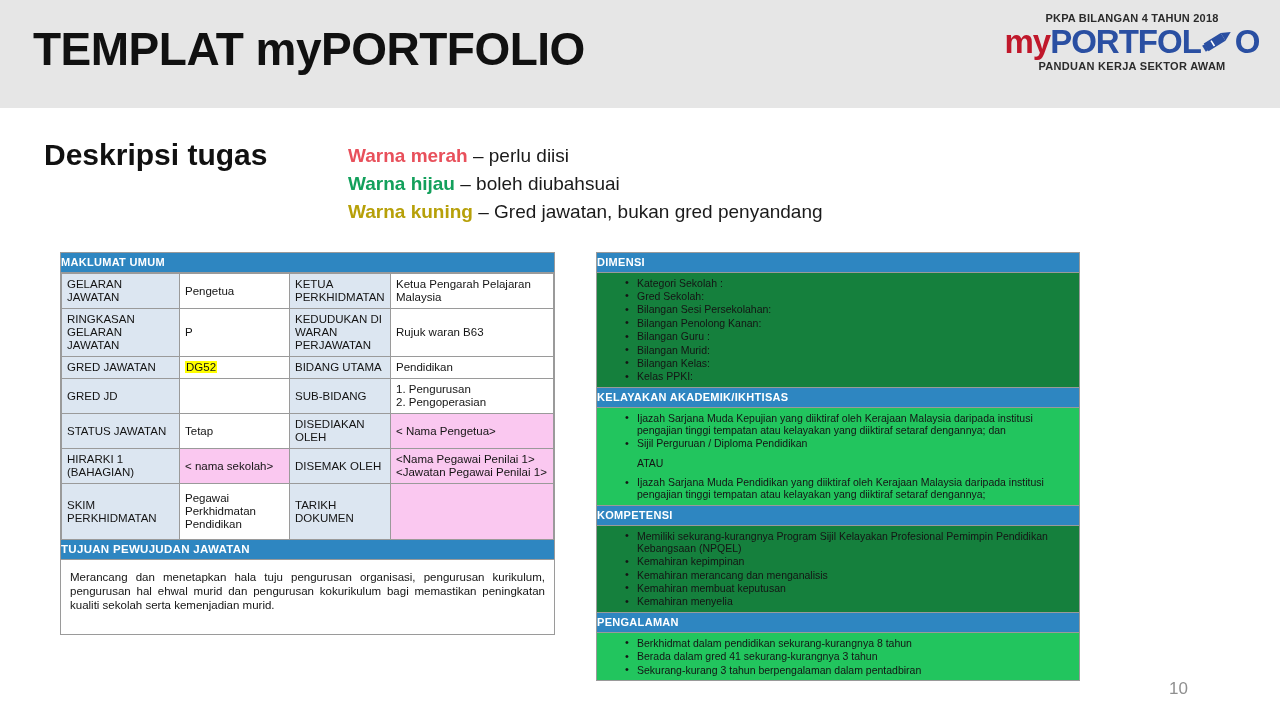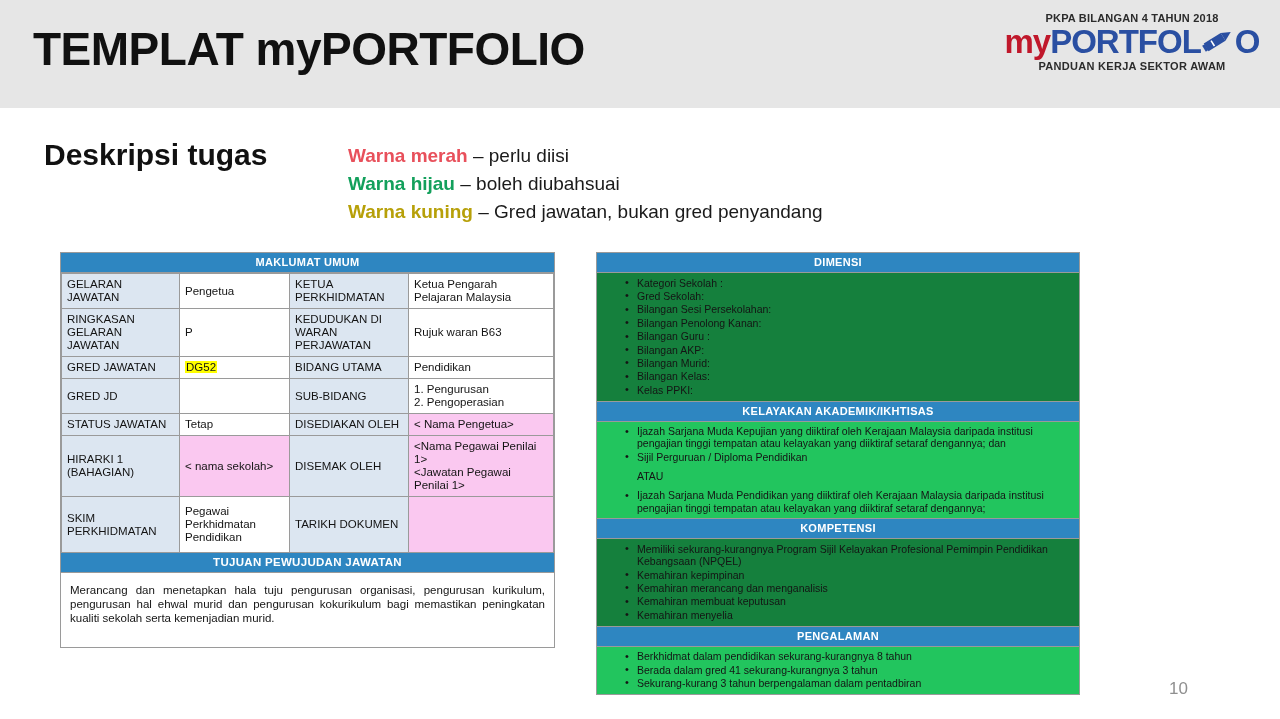--- a/index.html
+++ b/index.html
@@ -54,35 +54,35 @@
   .legend-row { font-size:19px; line-height:28px; color:#1a1a1a; white-space:nowrap; }
   .legend-word { font-weight:bold; }
   .lw-red    { color:#e8505b; }
   .lw-green  { color:#13a05c; }
   .lw-yellow { color:#b7a009; }
 
   
   .doc-table { position:absolute; border:1px solid #9a9a9a; background:#ffffff; }
   .band {
     background:#2e86c1; color:#ffffff; font-weight:bold;
-    text-align:center; font-size:11px; letter-spacing:0.3px;
+    font-size:11px; letter-spacing:0.3px;
     padding:3px 0 4px; border-bottom:1px solid #9a9a9a;
   }
 
   
   #left-table { left:60px; top:252px; width:495px; }
   #left-grid { display:table; width:100%; border-collapse:collapse; }
   .lrow { display:table-row; }
   .lcell {
     display:table-cell; vertical-align:middle;
     border:1px solid #9a9a9a; font-size:11.5px; color:#141414;
     padding:4px 5px; line-height:13px;
   }
   .lcell.lbl { background:#dce6f1; width:118px; }
-  .lcell.lbl3 { background:#dce6f1; width:119px; }
+  .lcell.lbl3 { background:#dce6f1; width:101px; }
   .lcell.val { background:#ffffff; width:110px; }
   .lcell.val4 { background:#ffffff; }
   .pink { background:#fac8f0 !important; }
   .hl-yellow { background:#ffff00; padding:0 1px; }
   #tujuan-band { font-size:11.5px; }
   #tujuan-text {
     padding:10px 9px 22px 9px; font-size:11.5px; color:#141414;
     text-align:justify; line-height:14px;
   }
 
@@ -203,21 +203,20 @@
 
 <div id="right-table" class="doc-table">
     <div class="band">DIMENSI</div>
     <div class="sec-body green">
       <ul class="blist">
         <li class="bullet">Kategori Sekolah :</li>
         <li class="bullet">Gred Sekolah:</li>
         <li class="bullet">Bilangan Sesi Persekolahan:</li>
         <li class="bullet">Bilangan Penolong Kanan:</li>
         <li class="bullet">Bilangan Guru :</li>
-        <li class="bullet">Bilangan AKP:</li>
         <li class="bullet">Bilangan Murid:</li>
         <li class="bullet">Bilangan Kelas:</li>
         <li class="bullet">Kelas PPKI:</li>
       </ul>
     </div>
     <div class="band">KELAYAKAN AKADEMIK/IKHTISAS</div>
     <div class="sec-body white">
       <ul class="blist">
         <li class="bullet">Ijazah Sarjana Muda Kepujian yang diiktiraf oleh Kerajaan Malaysia daripada institusi pengajian tinggi tempatan atau kelayakan yang diiktiraf setaraf dengannya; dan</li>
         <li class="bullet">Sijil Perguruan / Diploma Pendidikan</li>

